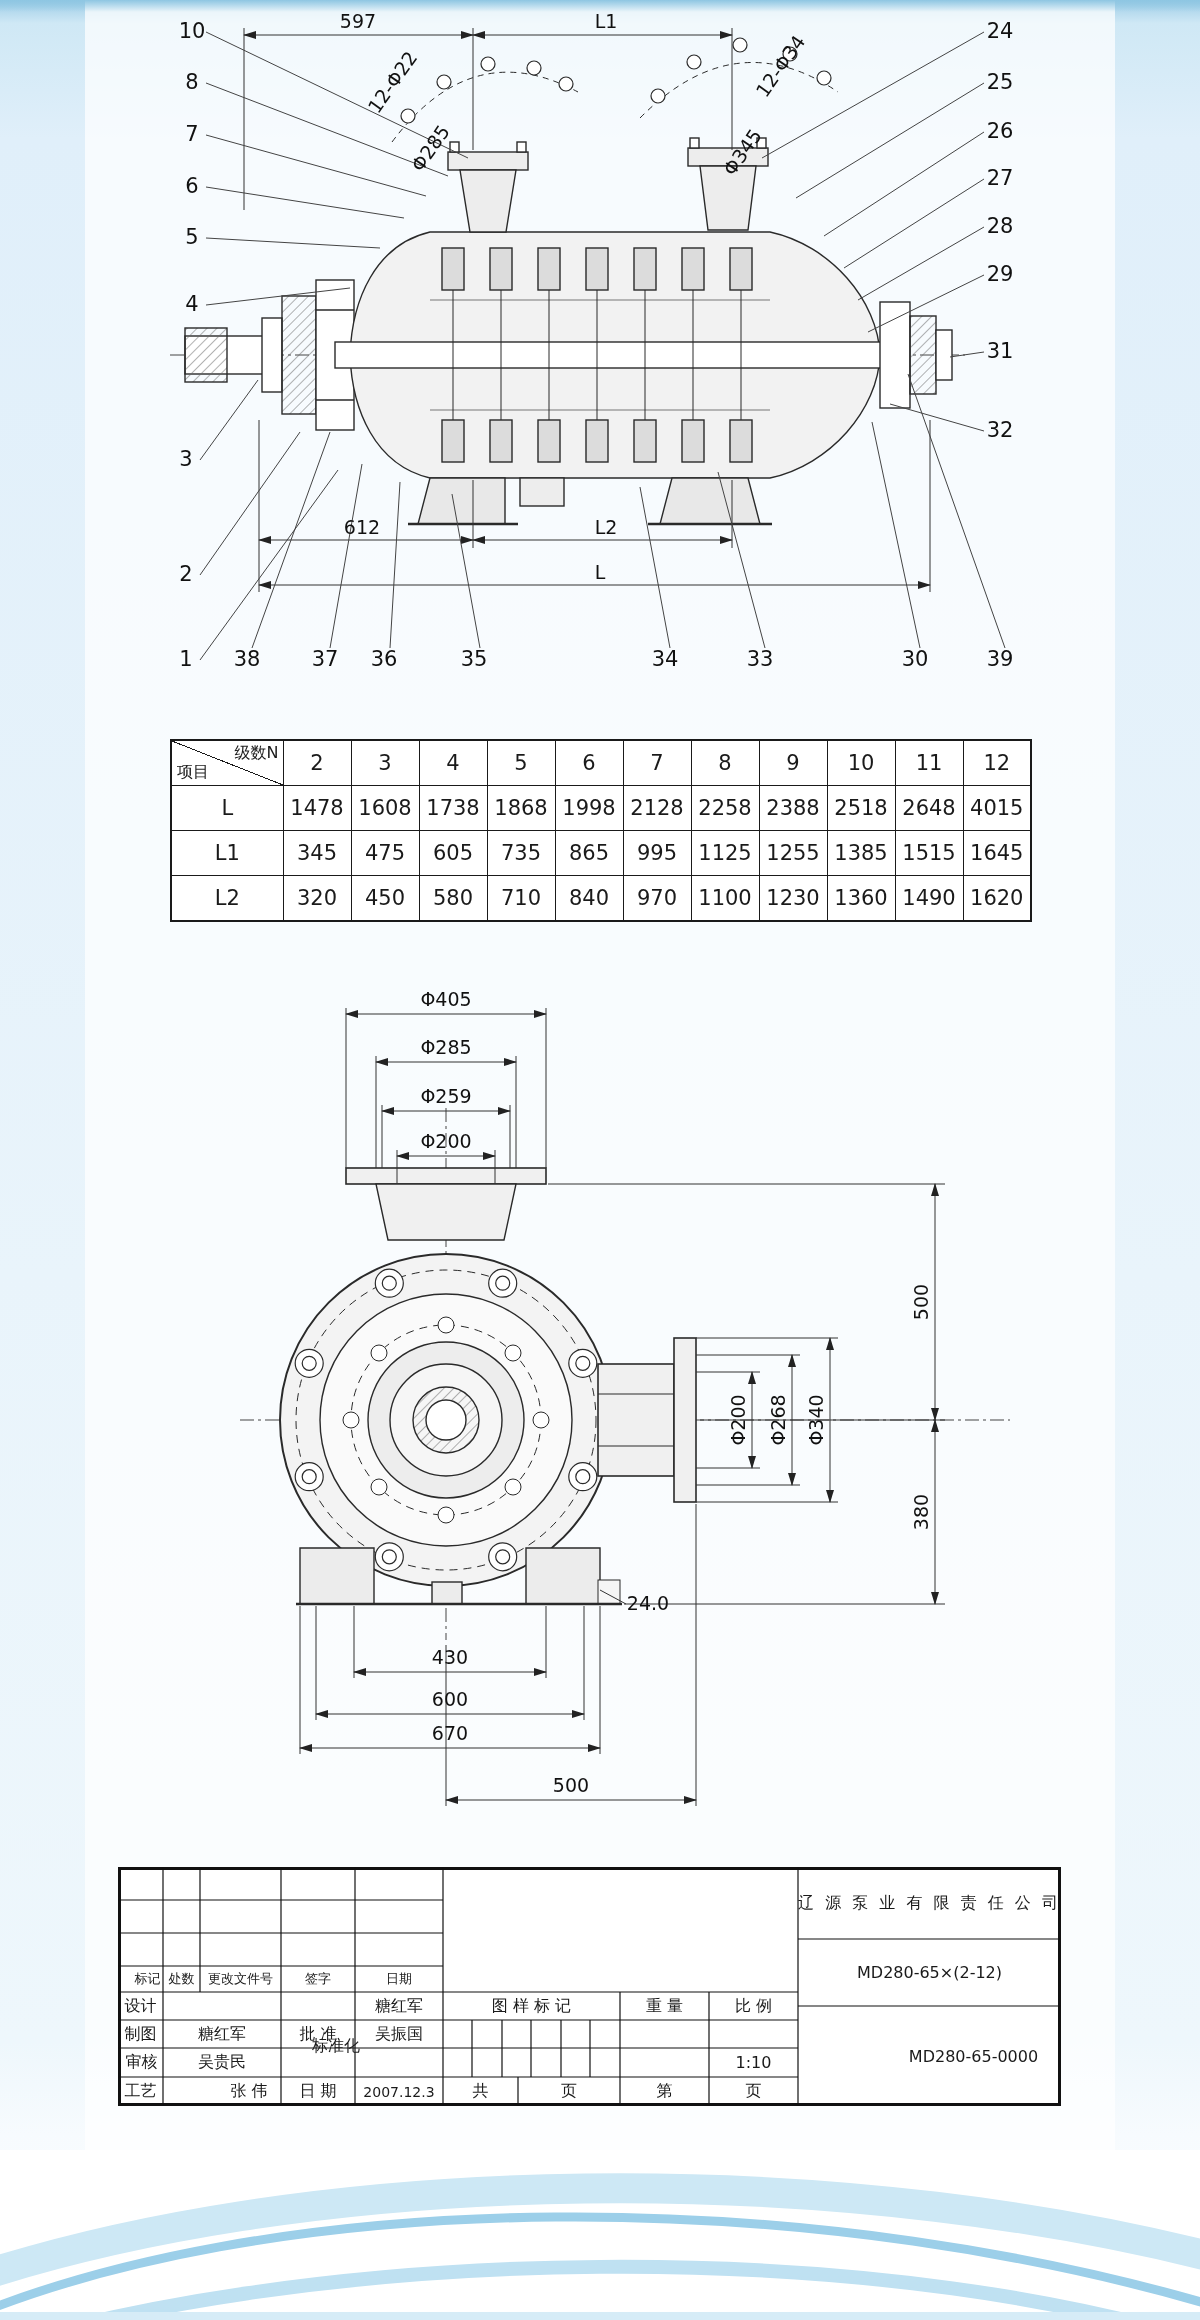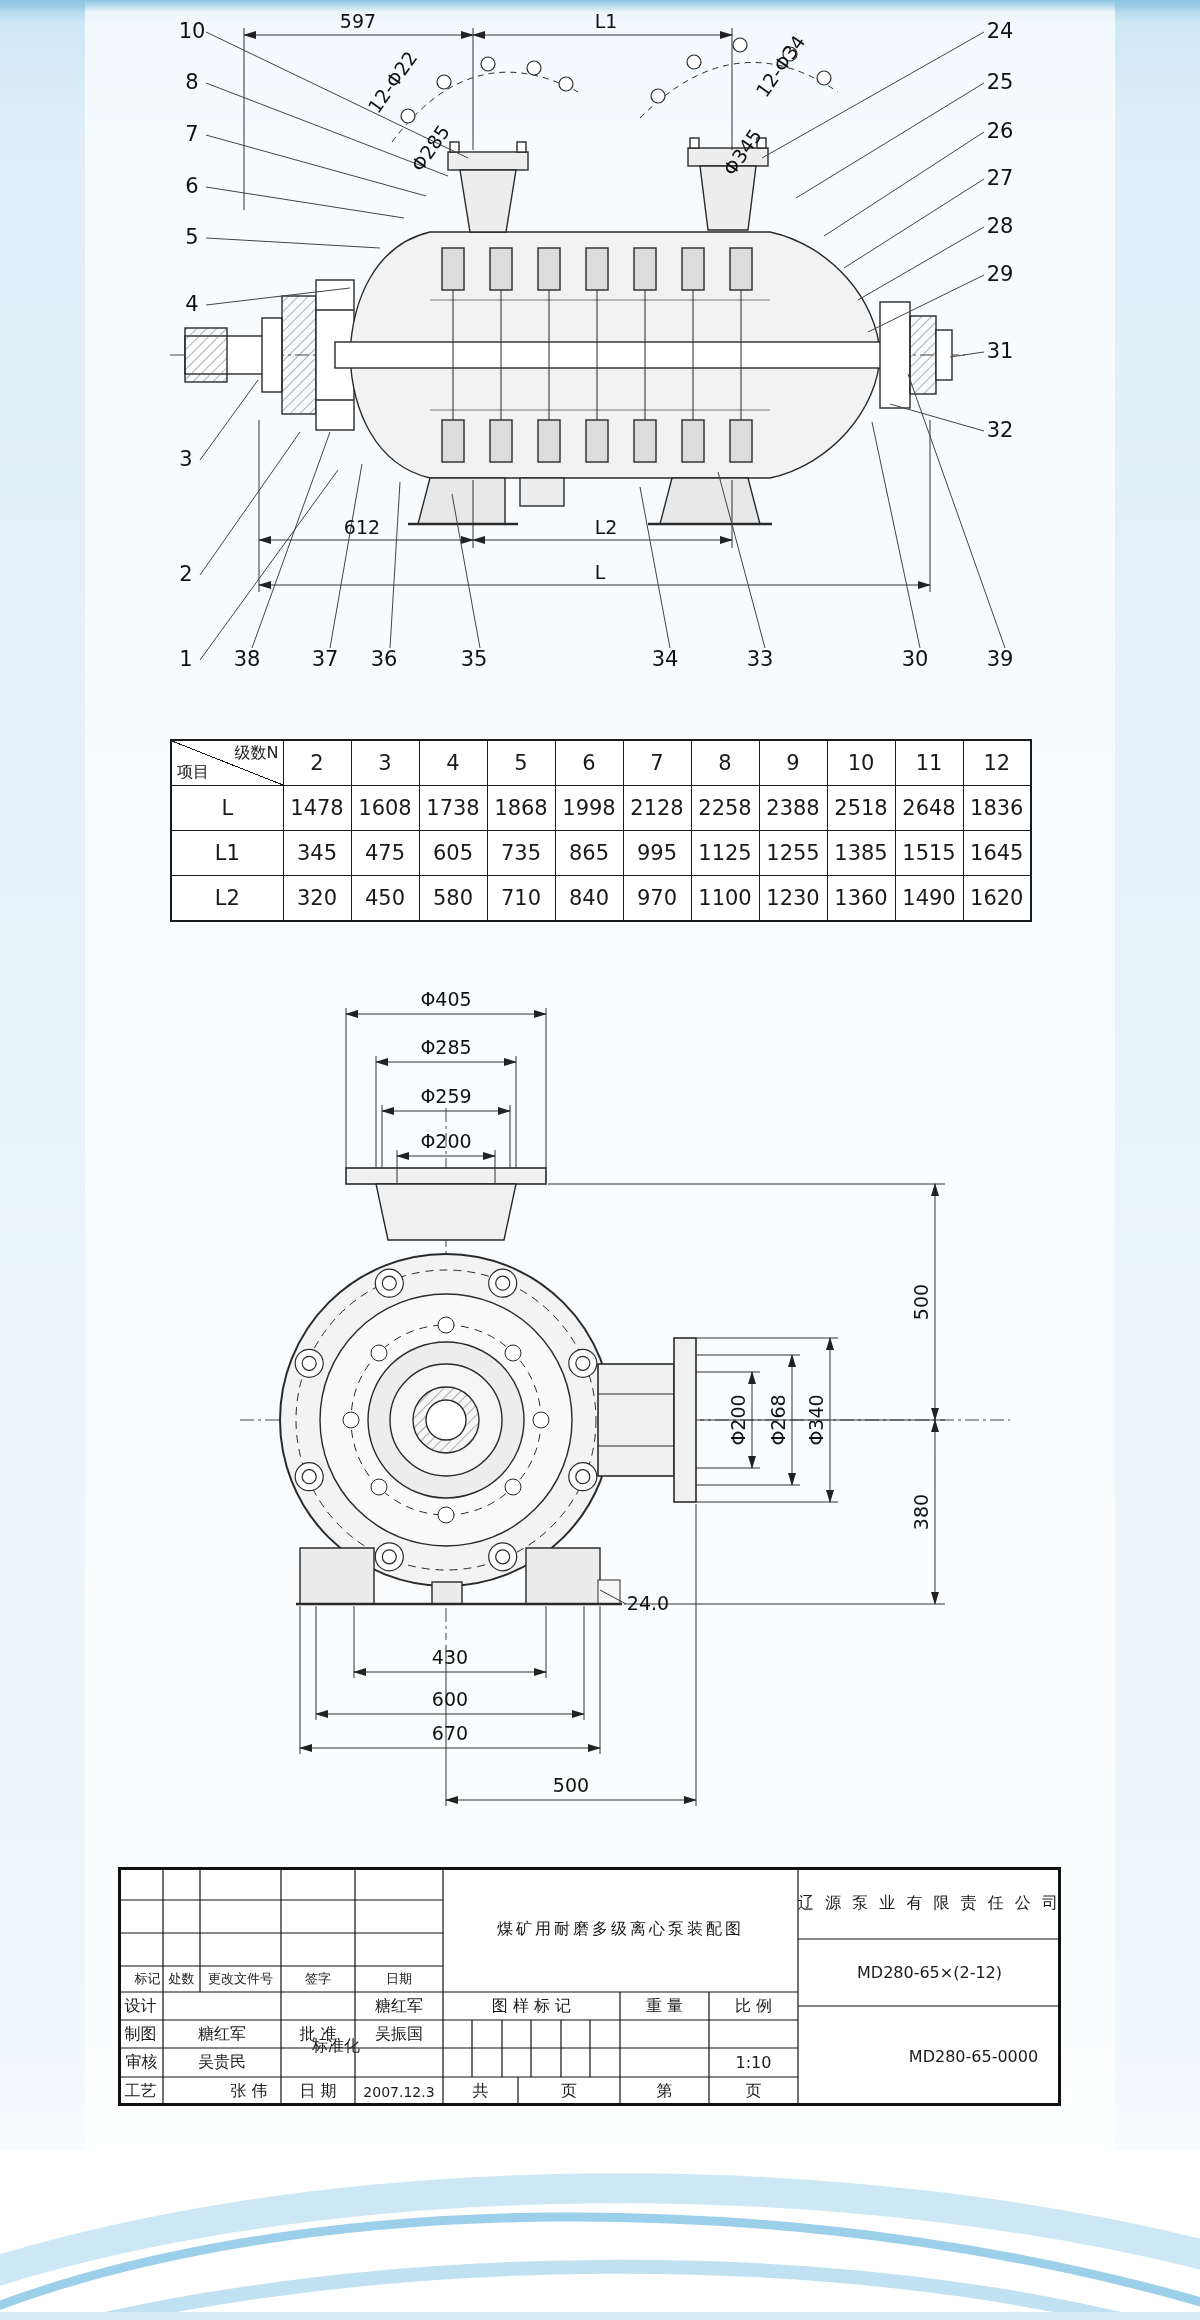--- a/index.html
+++ b/index.html
@@ -265,21 +265,21 @@
       <td>1478</td>
       <td>1608</td>
       <td>1738</td>
       <td>1868</td>
       <td>1998</td>
       <td>2128</td>
       <td>2258</td>
       <td>2388</td>
       <td>2518</td>
       <td>2648</td>
-      <td>1836</td>
+      <td>4015</td>
     </tr>
     <tr>
       <td class="lbl">L1</td>
       <td>345</td>
       <td>475</td>
       <td>605</td>
       <td>735</td>
       <td>865</td>
       <td>995</td>
       <td>1125</td>
@@ -460,21 +460,20 @@
           <line x1="384" y1="153" x2="384" y2="210"></line>
         <line x1="413" y1="153" x2="413" y2="210"></line>
           <line x1="443" y1="153" x2="443" y2="210"></line>
         <line x1="472" y1="153" x2="472" y2="210"></line>
         <line x1="400" y1="210" x2="400" y2="239"></line>
         <line x1="680" y1="72" x2="943" y2="72"></line>
           <line x1="680" y1="139" x2="943" y2="139"></line>
       </g>
     </svg>
 
-    <div class="cell tb-title" style="left:325px;top:0;width:355px;height:125px;">煤矿用耐磨多级离心泵装配图</div>
     <div class="cell tb-company" style="left:680px;top:0;width:263px;height:72px;">辽 源 泵 业 有 限 责 任 公 司</div>
     <div class="cell tb-model" style="left:680px;top:72px;width:263px;height:67px;">MD280-65×(2-12)</div>
     <div class="cell tb-no" style="left:680px;top:139px;width:263px;height:100px;">MD280-65-0000</div>
 
     <div class="cell" style="left:0;top:99px;width:45px;height:26px;font-size:13px;padding-left:7px;">标记</div>
     <div class="cell" style="left:45px;top:99px;width:37px;height:26px;font-size:13px;">处数</div>
     <div class="cell" style="left:82px;top:99px;width:81px;height:26px;font-size:13px;">更改文件号</div>
     <div class="cell" style="left:163px;top:99px;width:74px;height:26px;font-size:13px;">签字</div>
     <div class="cell" style="left:237px;top:99px;width:88px;height:26px;font-size:13px;">日期</div>
 

